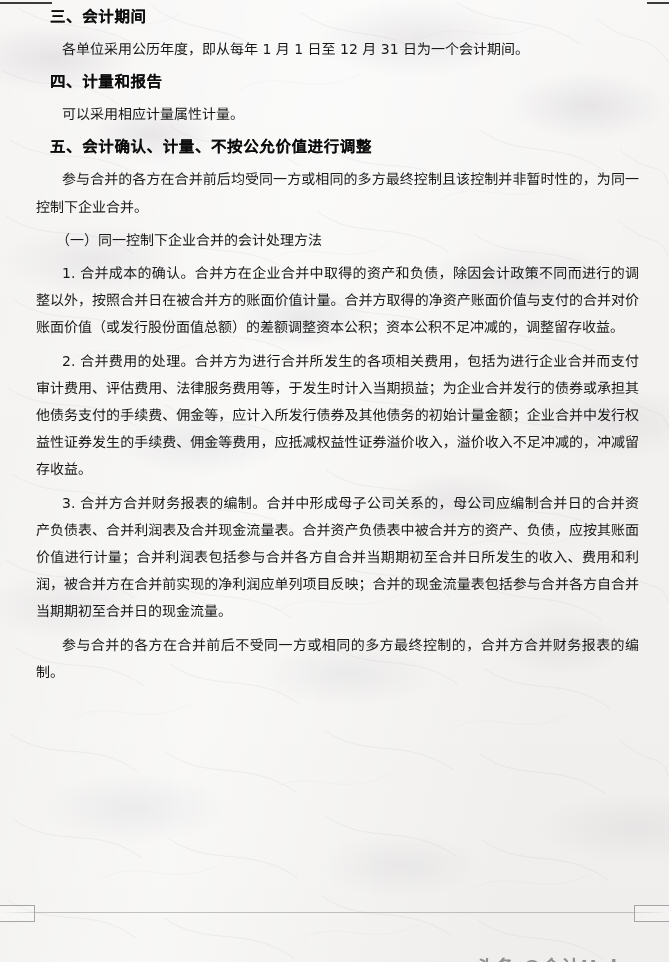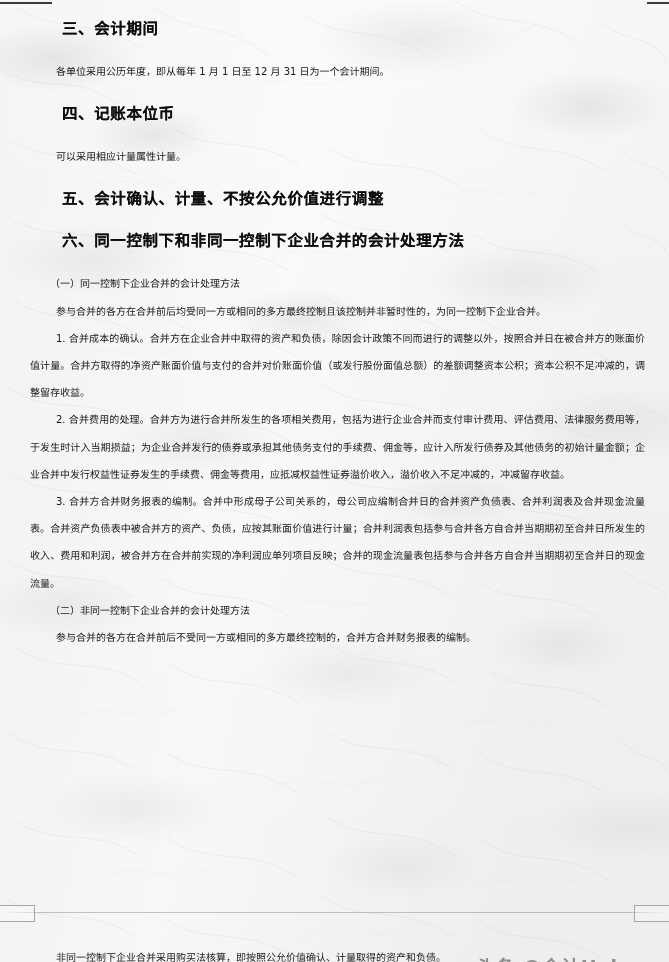--- a/index.html
+++ b/index.html
@@ -61,32 +61,32 @@
     color: #141414;
   }
 
   .heading {
     font-family: "DejaVu Sans", "Liberation Sans", sans-serif;
     font-weight: 700;
     font-size: 15.5px;
     line-height: 26px;
     letter-spacing: .6px;
     text-indent: 16px;
-    margin: 16px;
+    margin: 4px;
     color: #0c0c0c;
     text-shadow: 0 0 .4px rgba(0,0,0,.7);
   }
 
   .para {
     font-family: "DejaVu Sans", "Liberation Sans", sans-serif;
-    font-size: 10px;
+    font-size: 14px;
     line-height: 27.2px;
     letter-spacing: 0;
     text-indent: 26px;
-    margin: 0;
+    margin: 6px;
     text-align: justify;
     text-justify: inter-character;
     color: #171717;
   }
 
   .para.sub {
     text-indent: 20px;
   }
 
   
@@ -231,40 +231,35 @@
   </svg>
 
   <div class="corner-tick tl"></div>
   <div class="corner-tick tr"></div>
 
   <div class="content">
 
     <h2 class="heading">三、会计期间</h2>
     <p class="para">各单位采用公历年度，即从每年 1 月 1 日至 12 月 31 日为一个会计期间。</p>
 
-    <h2 class="heading">四、记账本位币</h2>
+    <h2 class="heading">四、计量和报告</h2>
     <p class="para">可以采用相应计量属性计量。</p>
 
     <h2 class="heading">五、会计确认、计量、不按公允价值进行调整</h2>
 
-    <h2 class="heading">六、同一控制下和非同一控制下企业合并的会计处理方法</h2>
-
+
+    <p class="para">参与合并的各方在合并前后均受同一方或相同的多方最终控制且该控制并非暂时性的，为同一控制下企业合并。</p>
     <p class="para sub">（一）同一控制下企业合并的会计处理方法</p>
-    <p class="para">参与合并的各方在合并前后均受同一方或相同的多方最终控制且该控制并非暂时性的，为同一控制下企业合并。</p>
     <p class="para">1. 合并成本的确认。合并方在企业合并中取得的资产和负债，除因会计政策不同而进行的调整以外，按照合并日在被合并方的账面价值计量。合并方取得的净资产账面价值与支付的合并对价账面价值（或发行股份面值总额）的差额调整资本公积；资本公积不足冲减的，调整留存收益。</p>
     <p class="para">2. 合并费用的处理。合并方为进行合并所发生的各项相关费用，包括为进行企业合并而支付审计费用、评估费用、法律服务费用等，于发生时计入当期损益；为企业合并发行的债券或承担其他债务支付的手续费、佣金等，应计入所发行债券及其他债务的初始计量金额；企业合并中发行权益性证券发生的手续费、佣金等费用，应抵减权益性证券溢价收入，溢价收入不足冲减的，冲减留存收益。</p>
     <p class="para">3. 合并方合并财务报表的编制。合并中形成母子公司关系的，母公司应编制合并日的合并资产负债表、合并利润表及合并现金流量表。合并资产负债表中被合并方的资产、负债，应按其账面价值进行计量；合并利润表包括参与合并各方自合并当期期初至合并日所发生的收入、费用和利润，被合并方在合并前实现的净利润应单列项目反映；合并的现金流量表包括参与合并各方自合并当期期初至合并日的现金流量。</p>
 
-    <p class="para sub">（二）非同一控制下企业合并的会计处理方法</p>
     <p class="para">参与合并的各方在合并前后不受同一方或相同的多方最终控制的，合并方合并财务报表的编制。</p>
   </div>
 
   <div class="page-break"></div>
   <div class="break-mark left"></div>
   <div class="break-mark right"></div>
 
-  <div class="clipped-line">
-    <p class="para">非同一控制下企业合并采用购买法核算，即按照公允价值确认、计量取得的资产和负债。</p>
-  </div>
 
   <div class="watermark">头条 @会计Helper</div>
 
 </div>
 
 </body></html>

